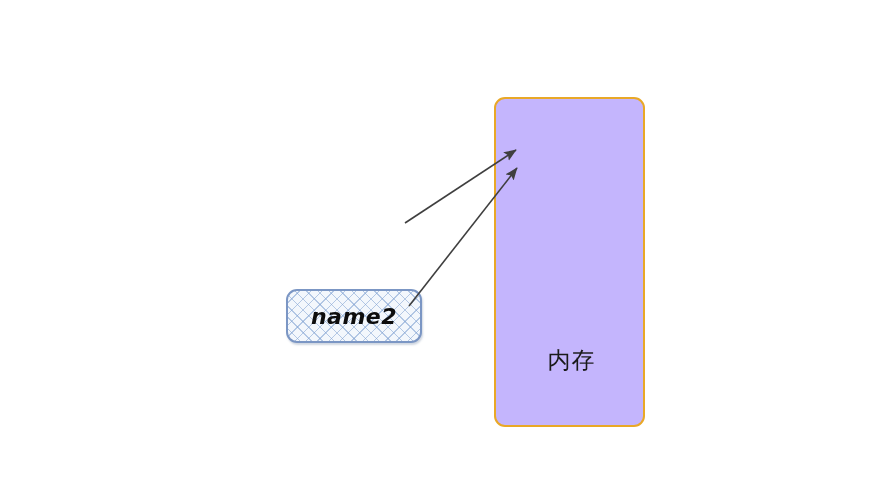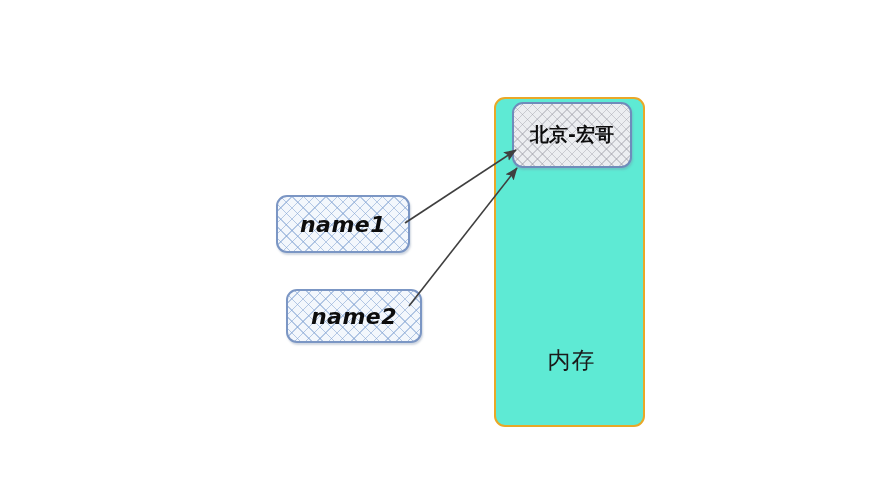--- a/index.html
+++ b/index.html
@@ -19,21 +19,21 @@
   }
 
   
   .memory-container {
     position: absolute;
     left: 494px;
     top: 97px;
     width: 151px;
     height: 330px;
     box-sizing: border-box;
-    background: #5eead4;
+    background: #c4b5fd;
     border: 2px solid #e9a827;
     border-radius: 11px;
   }
   .memory-label {
     position: absolute;
     left: 0;
     top: 246px;
     width: 151px;
     text-align: center;
     font-family: "DejaVu Sans", sans-serif;
@@ -127,27 +127,21 @@
 </style>
 </head>
 <body>
 
 <div id="canvas">
 
   <div class="memory-container">
     <div class="memory-label">内存</div>
   </div>
 
-  <div class="hatch-box" id="box-value">
-    <span class="box-text">北京-宏哥</span>
-  </div>
 
-  <div class="hatch-box" id="box-name1">
-    <span class="box-text">name1</span>
-  </div>
 
   <div class="hatch-box" id="box-name2">
     <span class="box-text">name2</span>
   </div>
 
   <svg id="arrow-layer" viewBox="0 0 885 492">
     <defs>
       <marker id="arrowhead" markerWidth="9" markerHeight="9" refX="7.5" refY="3.2" orient="auto" markerUnits="strokeWidth">
         <path d="M0,0 L8,3.2 L0,6.4 L1.6,3.2 Z" fill="#3f3f3f"></path>
       </marker>

